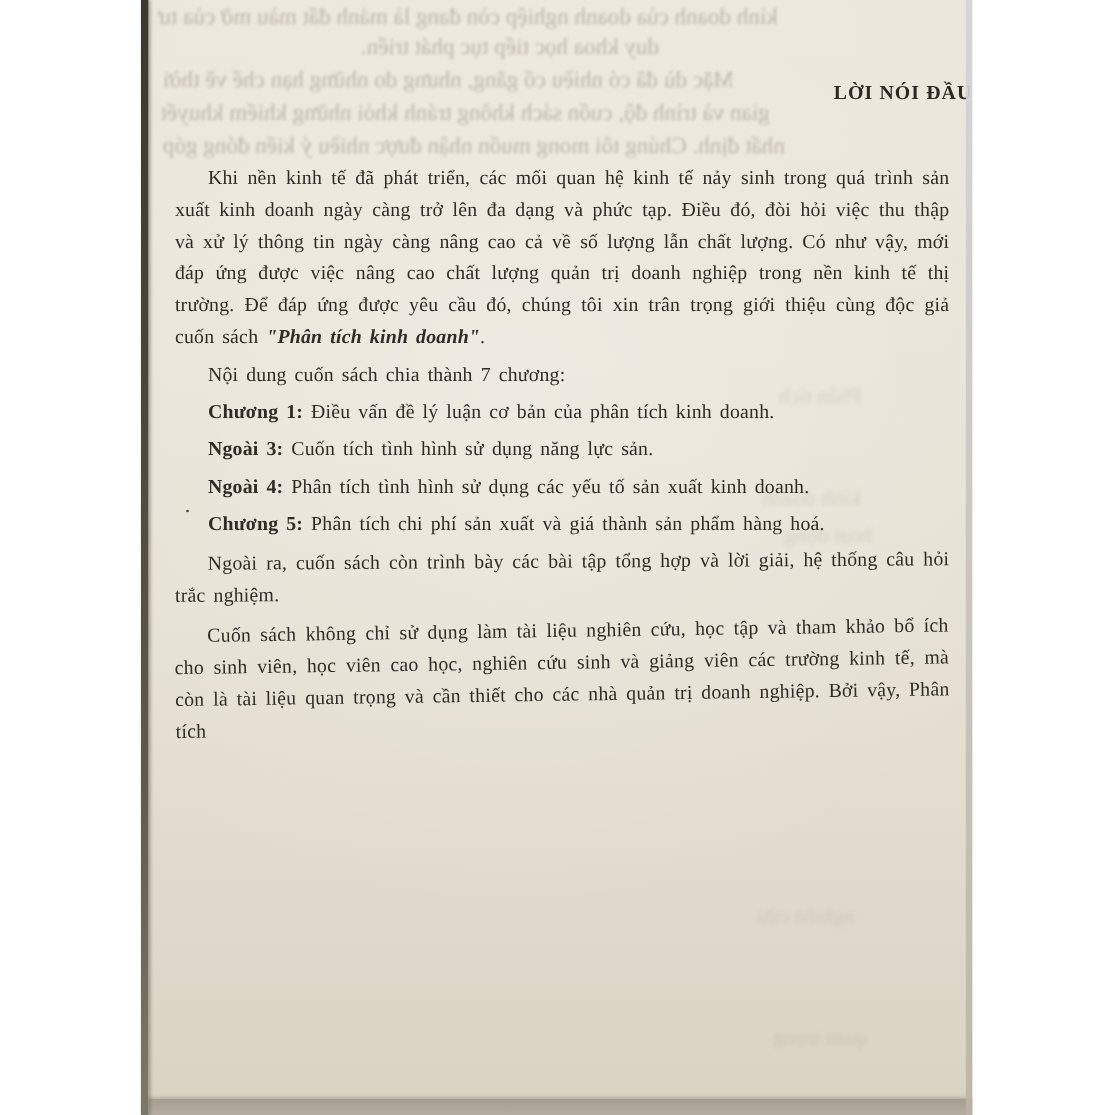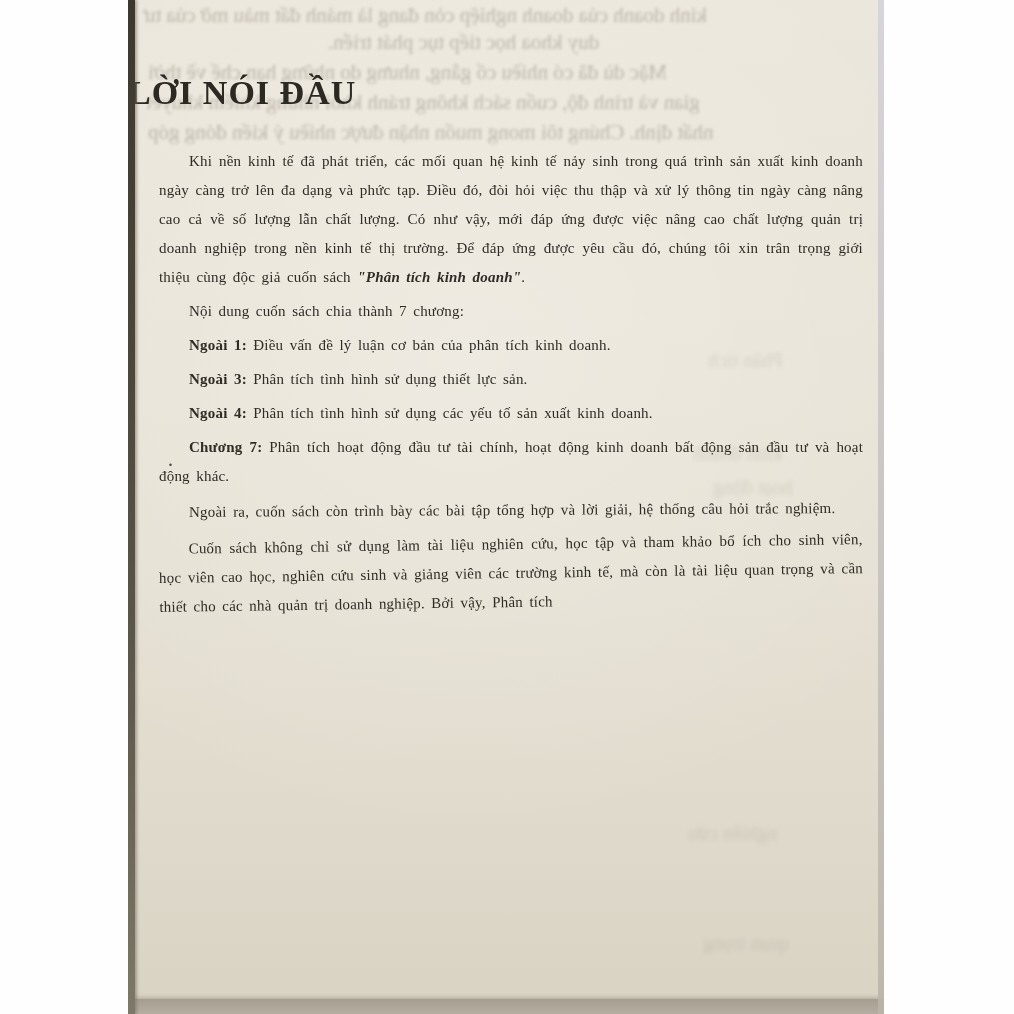--- a/index.html
+++ b/index.html
@@ -16,25 +16,25 @@
     box-shadow:2px 0 3px rgba(120,112,96,.55);}
   .edge-right{position:absolute;right:0;top:0;width:6px;height:100%;
     background:linear-gradient(180deg,rgba(213,210,218,.9),rgba(186,180,168,.9));}
   .desk-strip{position:absolute;left:0;right:0;bottom:0;height:15px;
     background:linear-gradient(180deg,#a59e90,#b5aea1);box-shadow:0 -2px 3px rgba(140,132,116,.4);}
   
   .bleed{position:absolute;color:#9d968a;transform:scaleX(-1);filter:blur(1.4px);
     font-size:21px;line-height:30px;white-space:nowrap;opacity:.62;}
   .bleed.frag{opacity:.28;filter:blur(2px);font-size:20px;}
   
-  .page-title{position:absolute;top:74px;left:0;width:100%;text-align:left;
-    font-weight:bold;font-size:34px;letter-spacing:1px;color:#2c2923;}
+  .page-title{position:absolute;top:74px;left:0;width:100%;text-align:right;
+    font-weight:bold;font-size:18px;letter-spacing:1px;color:#2c2923;}
   
   .body-text{position:absolute;top:147px;left:31px;right:21px;bottom:18px;overflow:hidden;
-    font-size:15px;line-height:29px;color:#2f2c26;text-align:justify;
+    font-size:18px;line-height:29px;color:#2f2c26;text-align:justify;
     word-spacing:2.5px;letter-spacing:.2px;}
   .body-text p{margin:5px 0 0 0;text-indent:30px;}
   .body-text p:first-child{margin-top:0;}
   .chap-label{font-weight:bold;}
   .book-title{font-weight:bold;font-style:italic;}
   .tilt-a{transform:rotate(-0.35deg);}
   .tilt-b{transform:rotate(-0.8deg);}
   .stray-dot{position:absolute;left:40px;top:448px;color:#4a463e;font-size:20px;}
 </style>
 </head>
@@ -57,24 +57,24 @@
 
     <div class="page-title">LỜI NÓI ĐẦU</div>
 
     <span class="stray-dot">.</span>
 
     <div class="body-text">
       <p><span>Khi nền kinh tế đã phát triển, các mối quan hệ kinh tế nảy sinh trong quá trình sản xuất kinh doanh ngày càng trở lên đa dạng và phức tạp. Điều đó, đòi hỏi việc thu thập và xử lý thông tin ngày càng nâng cao cả về số lượng lẫn chất lượng. Có như vậy, mới đáp ứng được việc nâng cao chất lượng quản trị doanh nghiệp trong nền kinh tế thị trường. Để đáp ứng được yêu cầu đó, chúng tôi xin trân trọng giới thiệu cùng độc giả cuốn sách </span><span class="book-title">"Phân tích kinh doanh"</span><span>.</span></p>
 
       <p>Nội dung cuốn sách chia thành 7 chương:</p>
 
-      <p><span class="chap-label">Ngoài 1:</span> <span>Điều vấn đề lý luận cơ bản của phân tích kinh doanh.</span></p>
-      <p><span class="chap-label">Ngoài 3:</span> <span>Phân tích tình hình sử dụng thiết lực sản.</span></p>
+      <p><span class="chap-label">Chương 1:</span> <span>Điều vấn đề lý luận cơ bản của phân tích kinh doanh.</span></p>
+      <p><span class="chap-label">Ngoài 3:</span> <span>Cuốn tích tình hình sử dụng năng lực sản.</span></p>
       <p><span class="chap-label">Ngoài 4:</span> <span>Phân tích tình hình sử dụng các yếu tố sản xuất kinh doanh.</span></p>
-      <p><span class="chap-label">Chương 7:</span> <span>Phân tích hoạt động đầu tư tài chính, hoạt động kinh doanh bất động sản đầu tư và hoạt động khác.</span></p>
+      <p><span class="chap-label">Chương 5:</span> <span>Phân tích chi phí sản xuất và giá thành sản phẩm hàng hoá.</span></p>
 
       <p class="tilt-a">Ngoài ra, cuốn sách còn trình bày các bài tập tổng hợp và lời giải, hệ thống câu hỏi trắc nghiệm.</p>
       <p class="tilt-b">Cuốn sách không chỉ sử dụng làm tài liệu nghiên cứu, học tập và tham khảo bổ ích cho sinh viên, học viên cao học, nghiên cứu sinh và giảng viên các trường kinh tế, mà còn là tài liệu quan trọng và cần thiết cho các nhà quản trị doanh nghiệp. Bởi vậy, Phân tích</p>
     </div>
 
     <div class="desk-strip"></div>
     <div class="edge-left"></div>
     <div class="edge-right"></div>
   </div>
 </div>

